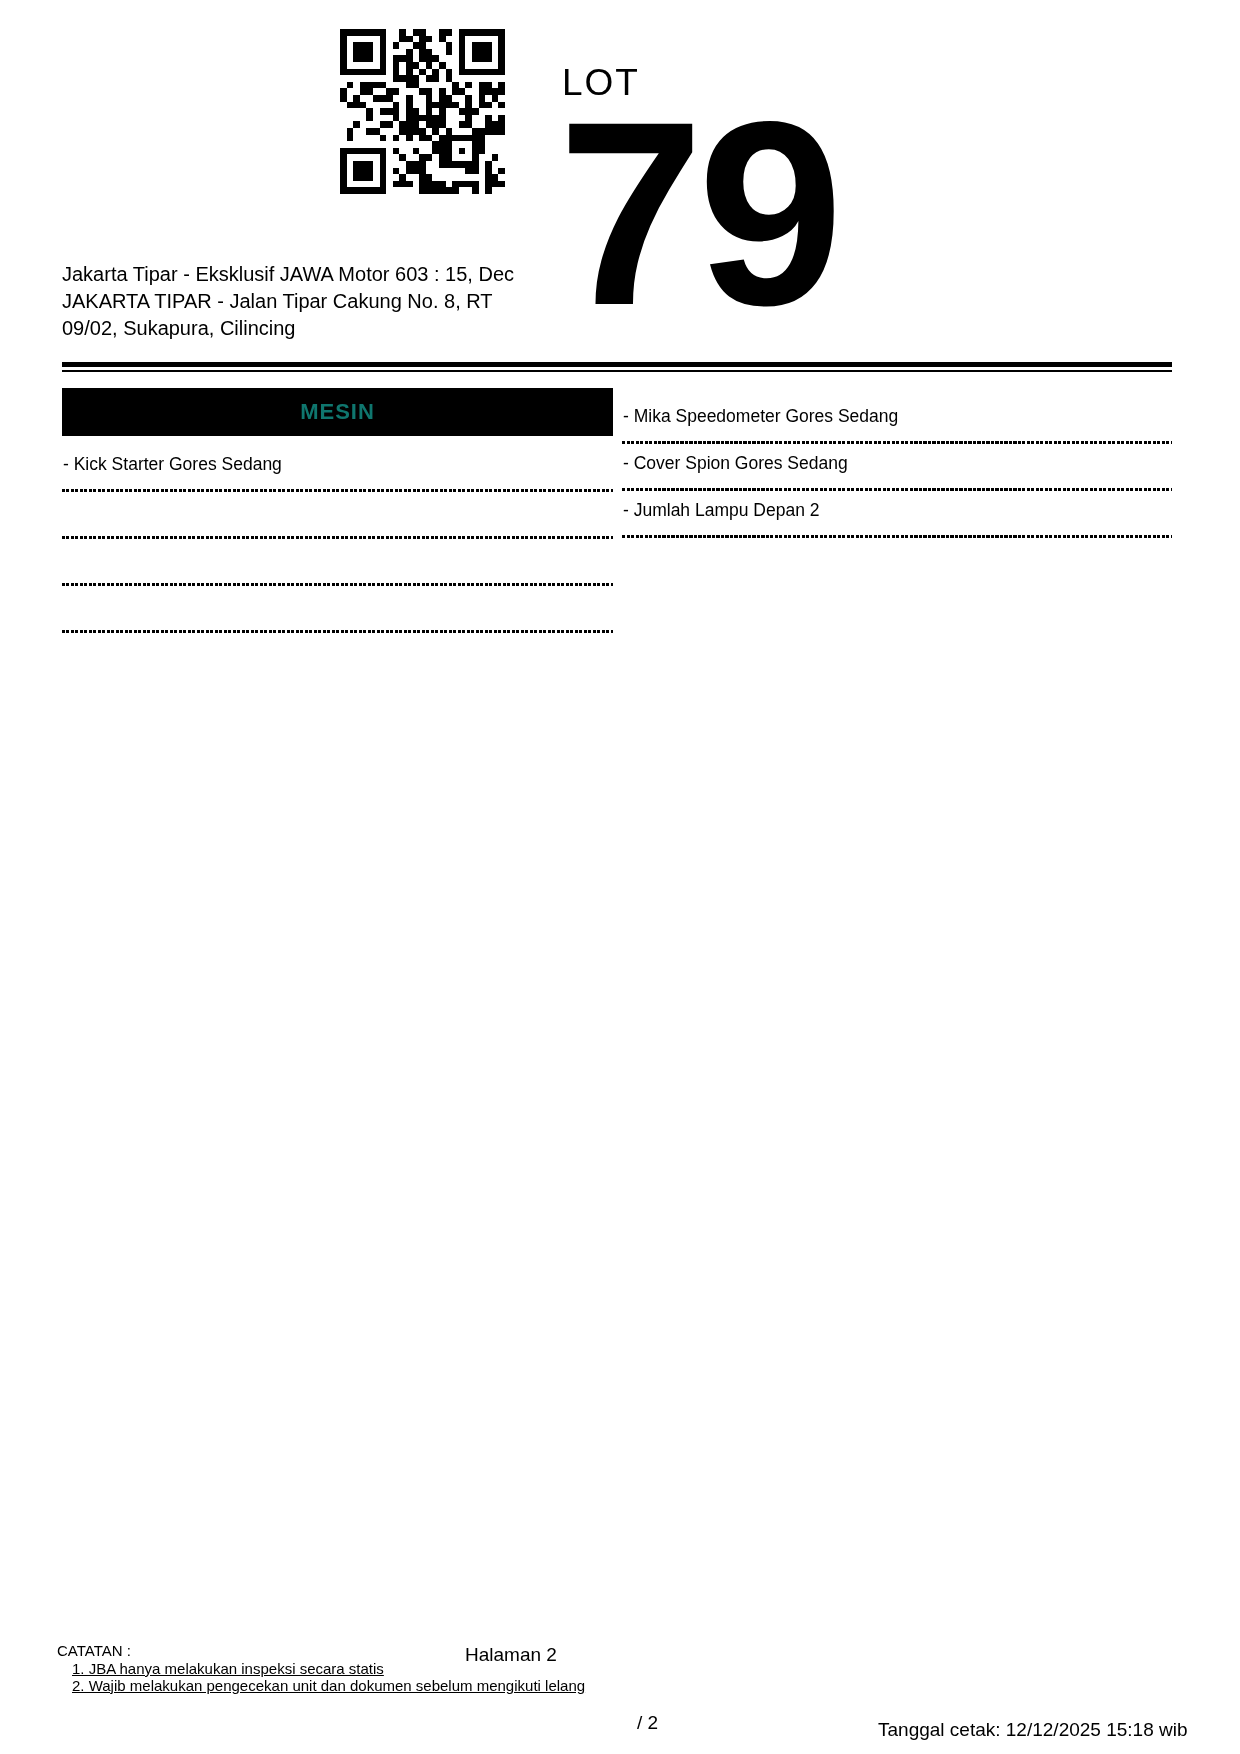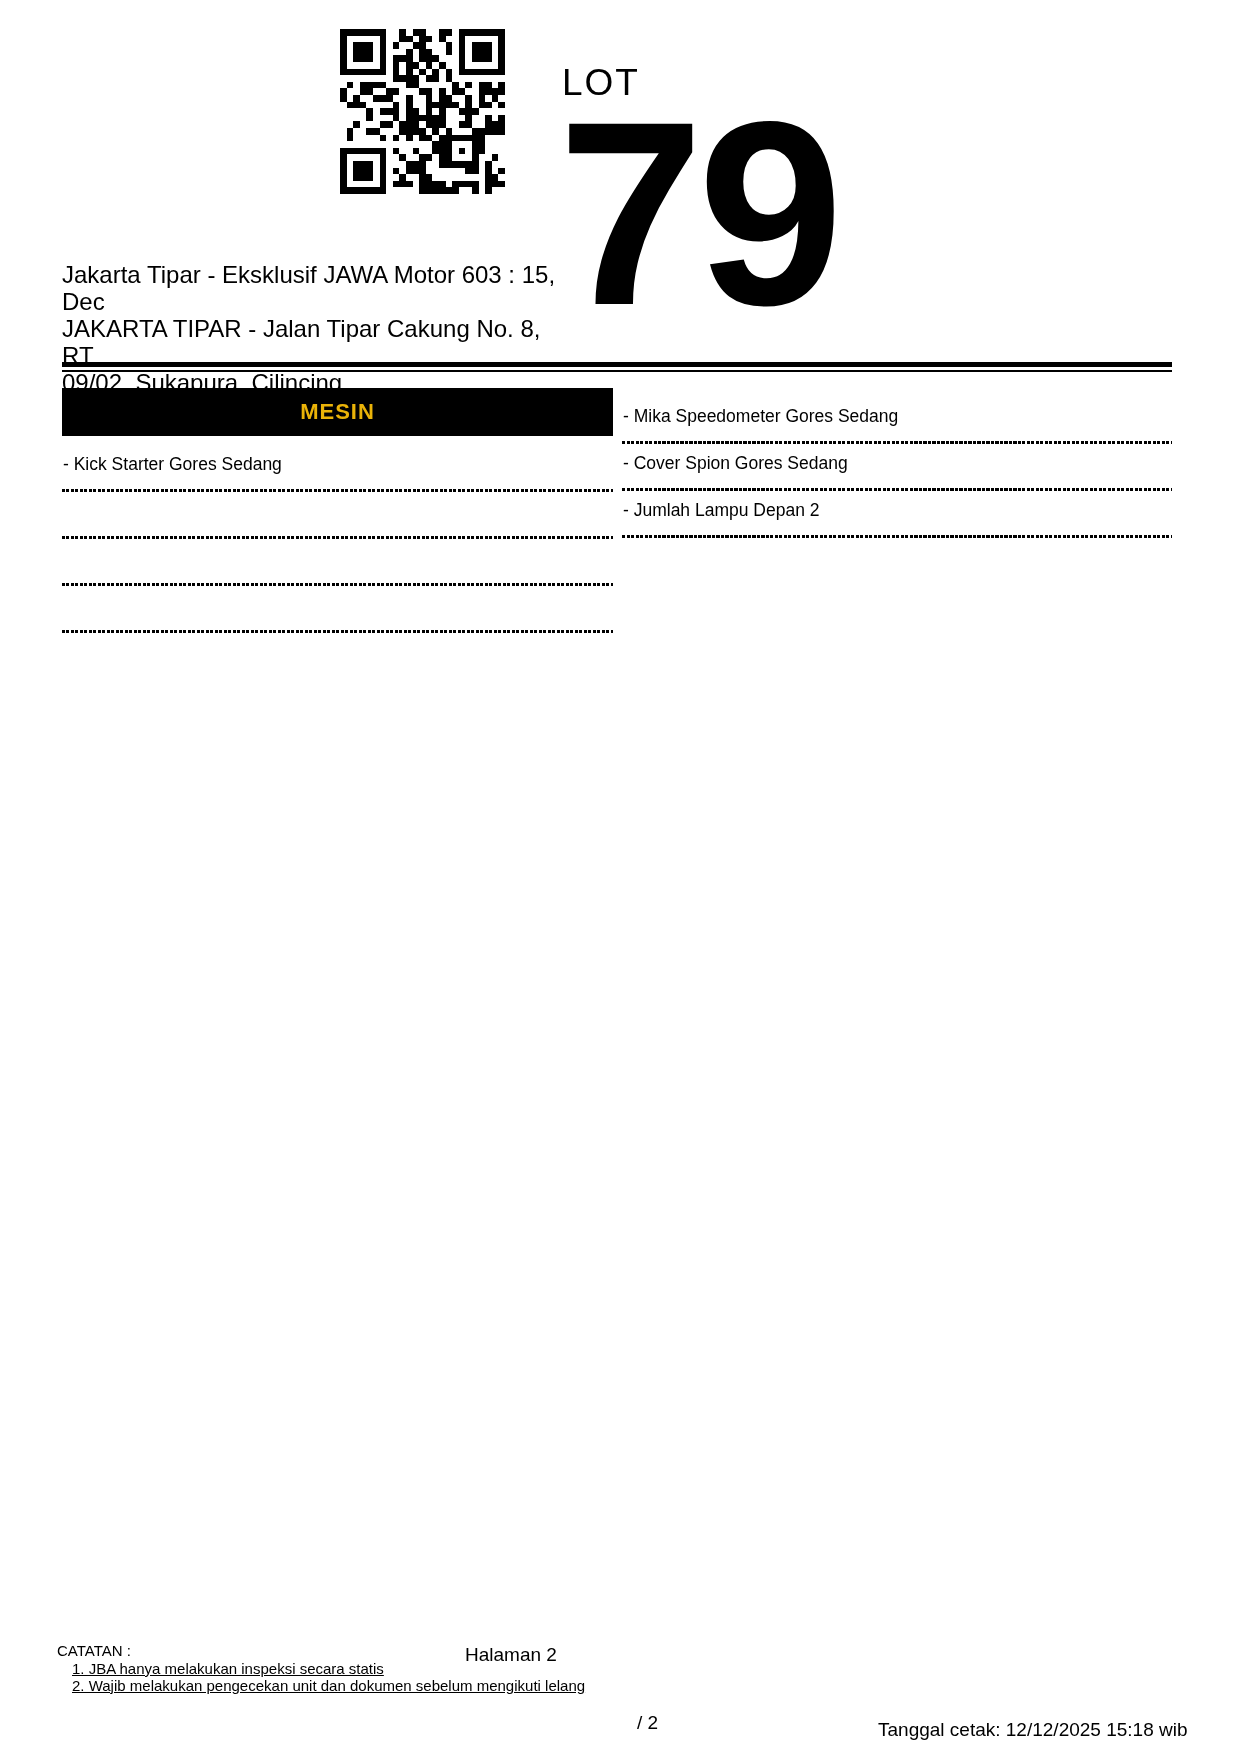--- a/index.html
+++ b/index.html
@@ -11,31 +11,31 @@
   .lot-label {
     position:absolute; left:562px; top:64px;
     font-size:37px; font-weight:normal; letter-spacing:2px; line-height:1;
   }
   .lot-number {
     position:absolute; left:558px; top:96px;
     font-size:262px; font-weight:bold; line-height:0.9; letter-spacing:-6px;
   }
   .address {
     position:absolute; left:62px; top:261px; width:500px;
-    font-size:24px; line-height:27px;
+    font-size:20px; line-height:27px;
   }
   .rule-double {
     position:absolute; left:62px; top:362px; width:1110px; height:10px;
     background:linear-gradient(to bottom, #000 0 5px, #fff 5px 8px, #000 8px 10px);
   }
   .columns { position:absolute; left:62px; top:388px; width:1110px; display:flex; gap:9px; }
   .col { width:551px; }
   .col.right { width:550px; }
   .col-header {
-    height:48px; background:#000; color:#eab308;
+    height:48px; background:#000; color:#0f766e;
     font-weight:bold; font-size:22px; letter-spacing:1px;
     display:flex; align-items:center; justify-content:center;
   }
   .row { position:relative; height:47px;text-decoration:underline; }
   .row.tall { height:56px; }
   .row-text {
     position:absolute; left:1px; bottom:17px;
     font-size:17.5px; white-space:nowrap;
   }
   .dotline {

